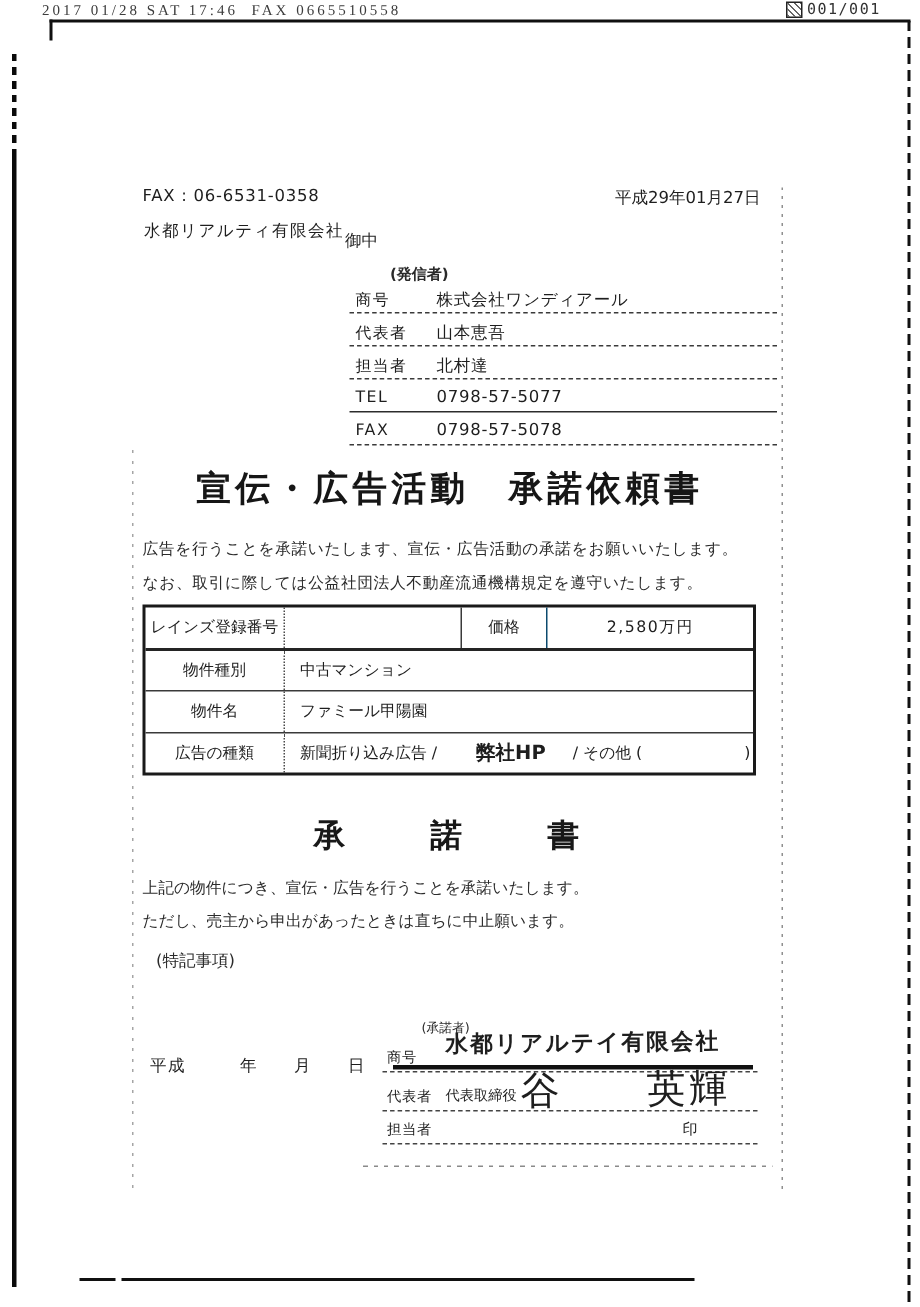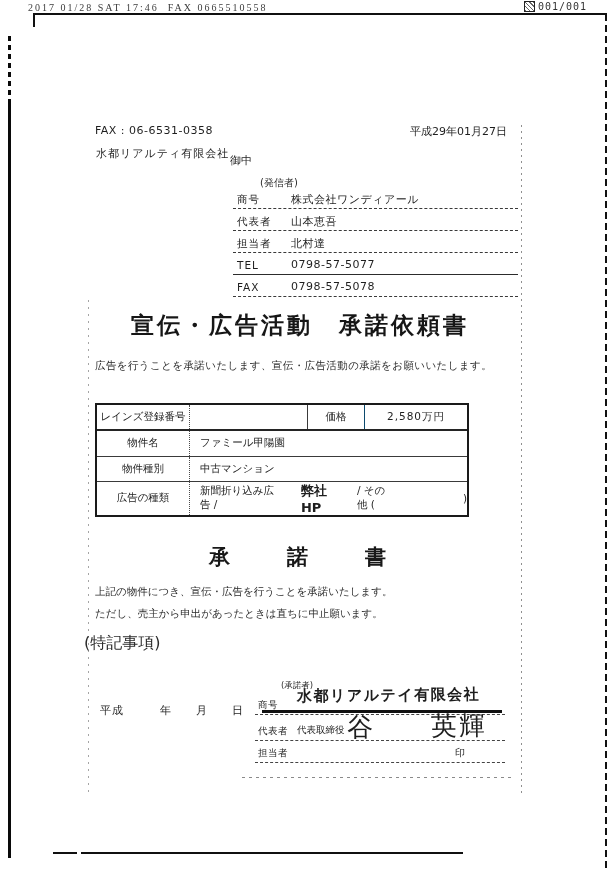--- a/index.html
+++ b/index.html
@@ -48,39 +48,39 @@
   .paper-edge-left {
     left: 88px; top: 300px; width: 1px; height: 495px;
     background: repeating-linear-gradient(180deg, #a5a5a5 0 2px, transparent 2px 7px);
   }
 
   
   .doc-fax-line  { left: 95px;  top: 124px; font-size: 11px; letter-spacing: 0.5px; }
   .doc-date      { left: 410px; top: 124px; font-size: 11px; }
   .doc-recipient { left: 96px;  top: 146px; font-size: 11px; letter-spacing: 1px; }
   .doc-honorific { left: 230px; top: 153px; font-size: 11px; }
-  .sender-label  { left: 260px; top: 176px; font-size: 10px; color: #2a2a2a; }
+  .sender-label  { left: 260px; top: 176px; font-size: 10px; color: #2a2a2a; font-weight: bold; }
 
   .s-row { position: absolute; left: 233px; width: 285px; height: 17px; }
   .s-row .lab { position: absolute; left: 4px; top: 1px; font-size: 10.5px; letter-spacing: 1px; }
   .s-row .val { position: absolute; left: 58px; top: 0; font-size: 11px; letter-spacing: 0.5px; }
   .u-dash { border-bottom: 1px dashed #3a3a3a; }
   .u-solid { border-bottom: 1.5px solid #2c2c2c; }
 
   
   .doc-title {
     left: 95px; top: 310px; width: 410px; text-align: center;
     font-size: 23px; font-weight: bold; letter-spacing: 3px; color: #161616;
   }
   .intro-1 { left: 95px; top: 359px; font-size: 10.5px; letter-spacing: 0.4px; color: #2b2b2b; }
   .intro-2 { left: 95px; top: 382px; font-size: 10.5px; letter-spacing: 0.4px; color: #2b2b2b; }
 
   
   .ptable {
-    left: 95px; top: 403px; width: 374px; height: 114px;
+    left: 95px; top: 403px; width: 409px; height: 114px;
     border: 2px solid #1a1a1a; display: flex; flex-direction: column;
     font-size: 10.5px;
   }
   .prow { flex: 1; display: flex; align-items: stretch; }
   .prow-b-strong { border-bottom: 2px solid #242424; }
   .prow-b-solid  { border-bottom: 1px solid #3a3a3a; }
   .prow-b-dash   { border-bottom: 1px dashed #555; }
   .pcell { display: flex; align-items: center; }
   .pc-label { width: 93px; justify-content: center; border-right: 1px dotted #4a4a4a; text-align: center; }
   .pc-blank { width: 118px; border-right: 1px solid #3a3a3a; }
@@ -90,21 +90,21 @@
   .ad-hl { font-size: 13px; font-weight: bold; margin: 0 18px 0 26px; }
   .ad-close { margin-left: 68px; }
 
   
   .consent-title {
     left: 95px; top: 543px; width: 410px; text-align: center;
     font-size: 21px; font-weight: bold; letter-spacing: 5px; color: #181818;
   }
   .consent-1 { left: 95px;  top: 585px; font-size: 10.5px; color: #2b2b2b; }
   .consent-2 { left: 95px;  top: 607px; font-size: 10.5px; color: #2b2b2b; }
-  .notes-label { left: 84px; top: 633px; font-size: 16px; color: #2b2b2b; }
+  .notes-label { left: 104px; top: 633px; font-size: 11px; color: #2b2b2b; }
 
   
   .consenter-label { left: 281px; top: 680px; font-size: 8.5px; color: #2a2a2a; }
   .company-hand {
     left: 297px; top: 686px; font-size: 15px; font-weight: 600; letter-spacing: 1.5px;
     font-family: "DejaVu Serif", "Liberation Serif", serif;
     transform: rotate(-0.6deg); white-space: nowrap;
   }
   .date-blanks { left: 100px; top: 703px; font-size: 11px; letter-spacing: 1px; }
   .sig-row { position: absolute; left: 255px; width: 250px; }
@@ -168,35 +168,36 @@
     <span class="lab">TEL</span>
     <span class="val">0798-57-5077</span>
   </div>
   <div class="s-row u-dash" style="top:280px">
     <span class="lab">FAX</span>
     <span class="val">0798-57-5078</span>
   </div>
 
   <div class="abs doc-title">宣伝・広告活動　承諾依頼書</div>
   <div class="abs intro-1">広告を行うことを承諾いたします、宣伝・広告活動の承諾をお願いいたします。</div>
+  <div class="abs intro-2">なお、取引に際しては公益社団法人不動産流通機構規定を遵守いたします。</div>
 
   <div class="abs ptable">
     <div class="prow prow-b-strong">
       <div class="pcell pc-label">レインズ登録番号</div>
       <div class="pcell pc-blank"></div>
       <div class="pcell pc-pricelabel">価格</div>
       <div class="pcell pc-price">2,580万円</div>
     </div>
     <div class="prow prow-b-solid">
+      <div class="pcell pc-label">物件種別</div>
+      <div class="pcell pc-value">中古マンション</div>
+    </div>
+    <div class="prow prow-b-solid">
       <div class="pcell pc-label">物件名</div>
       <div class="pcell pc-value">ファミール甲陽園</div>
-    </div>
-    <div class="prow prow-b-solid">
-      <div class="pcell pc-label">物件種別</div>
-      <div class="pcell pc-value">中古マンション</div>
     </div>
     <div class="prow">
       <div class="pcell pc-label">広告の種類</div>
       <div class="pcell pc-value">
         <span>新聞折り込み広告 /</span>
         <span class="ad-hl">弊社HP</span>
         <span>/ その他 (</span>
         <span class="ad-close">)</span>
       </div>
     </div>

